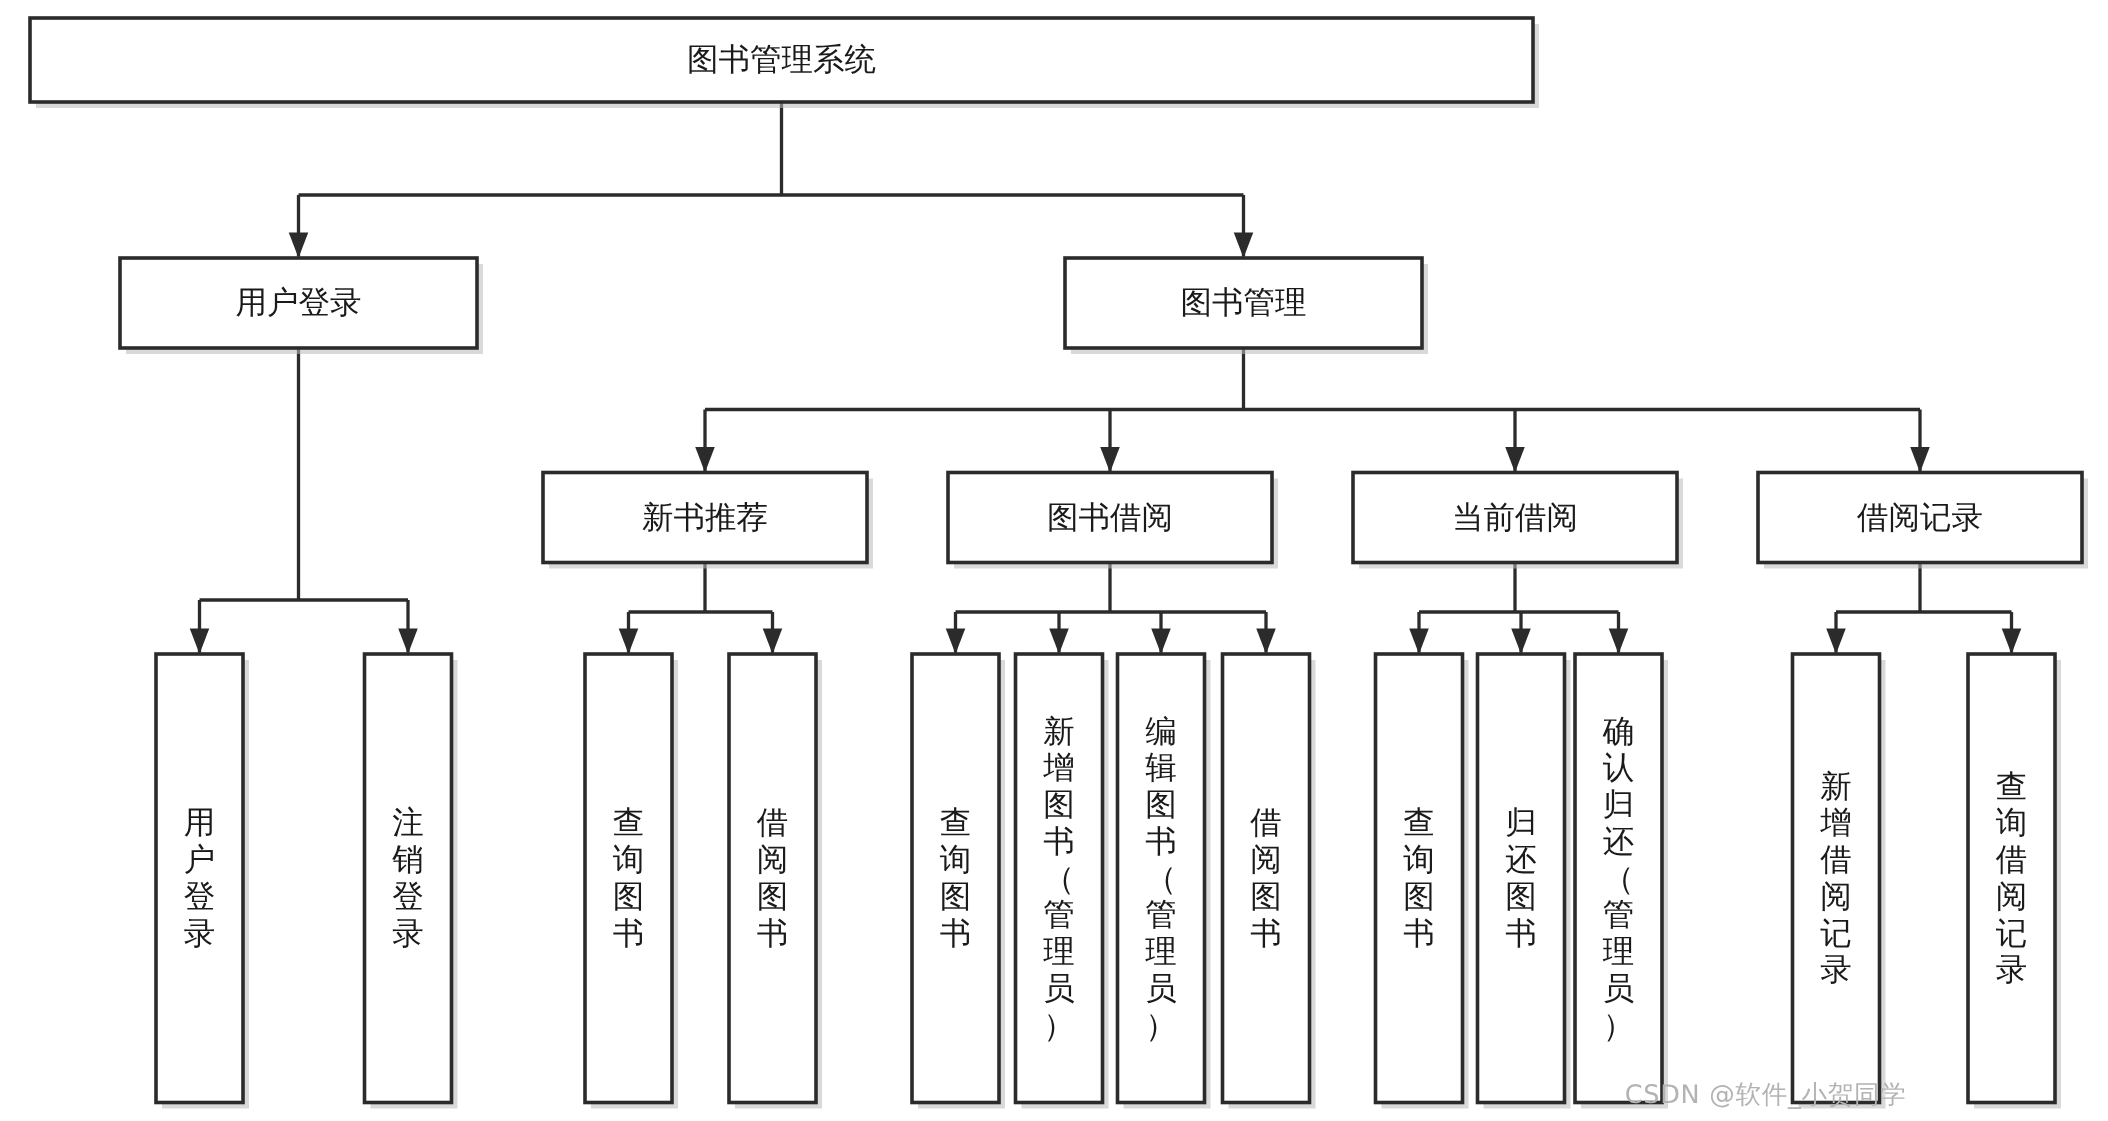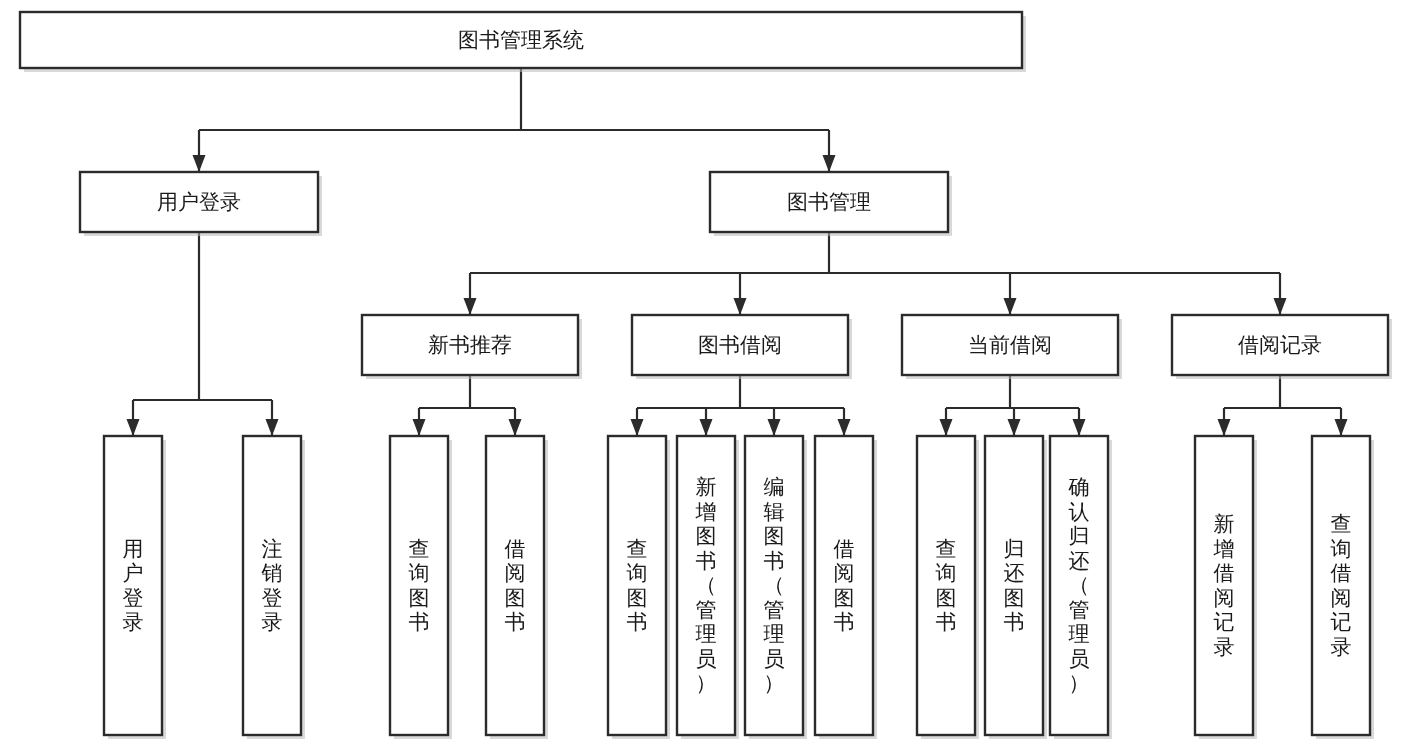--- a/index.html
+++ b/index.html
@@ -242,13 +242,14 @@
           <rect x="1195" y="436" width="58" height="299" class="node-rect"></rect>
           <text x="1224" class="node-label-v"><tspan x="1224" y="531.11">新</tspan><tspan x="1224" y="555.61">增</tspan><tspan x="1224" y="580.11">借</tspan><tspan x="1224" y="604.61">阅</tspan><tspan x="1224" y="629.11">记</tspan><tspan x="1224" y="653.61">录</tspan></text>
         </g>
         <g>
           <rect x="1316" y="440" width="58" height="299" class="node-rect-shadow"></rect>
           <rect x="1312" y="436" width="58" height="299" class="node-rect"></rect>
           <text x="1341" class="node-label-v"><tspan x="1341" y="531.11">查</tspan><tspan x="1341" y="555.61">询</tspan><tspan x="1341" y="580.11">借</tspan><tspan x="1341" y="604.61">阅</tspan><tspan x="1341" y="629.11">记</tspan><tspan x="1341" y="653.61">录</tspan></text>
         </g>
       </g>
   </svg>
+  <div class="watermark">CSDN @软件_小贺同学</div>
 </div>
 
 </body></html>

